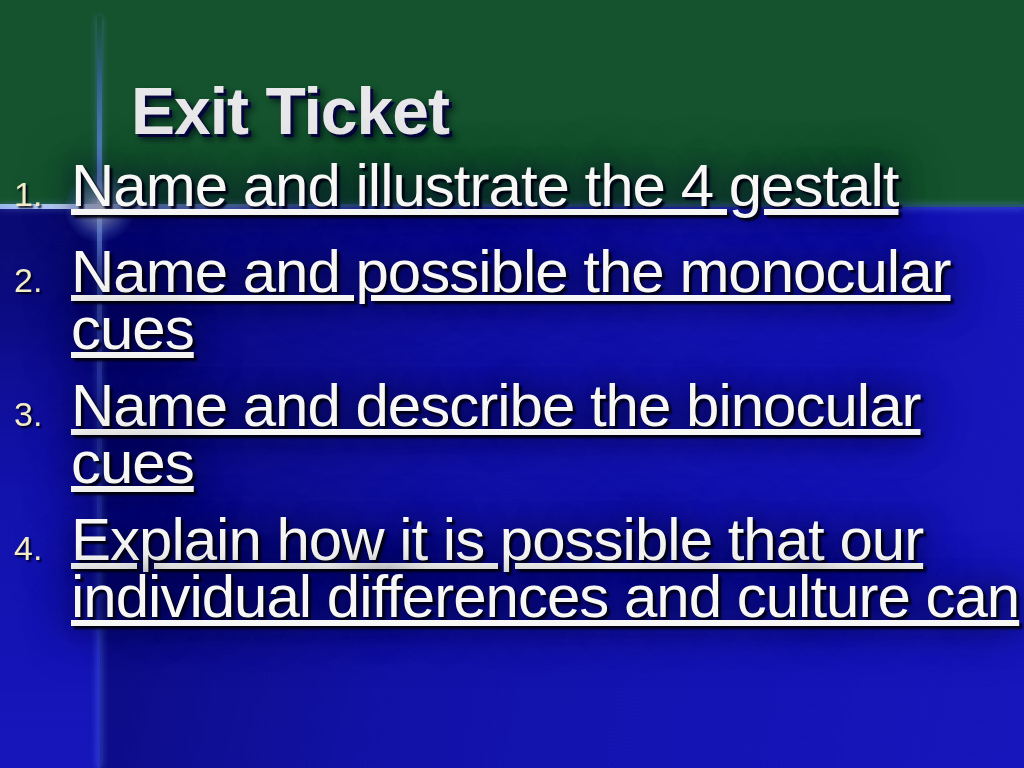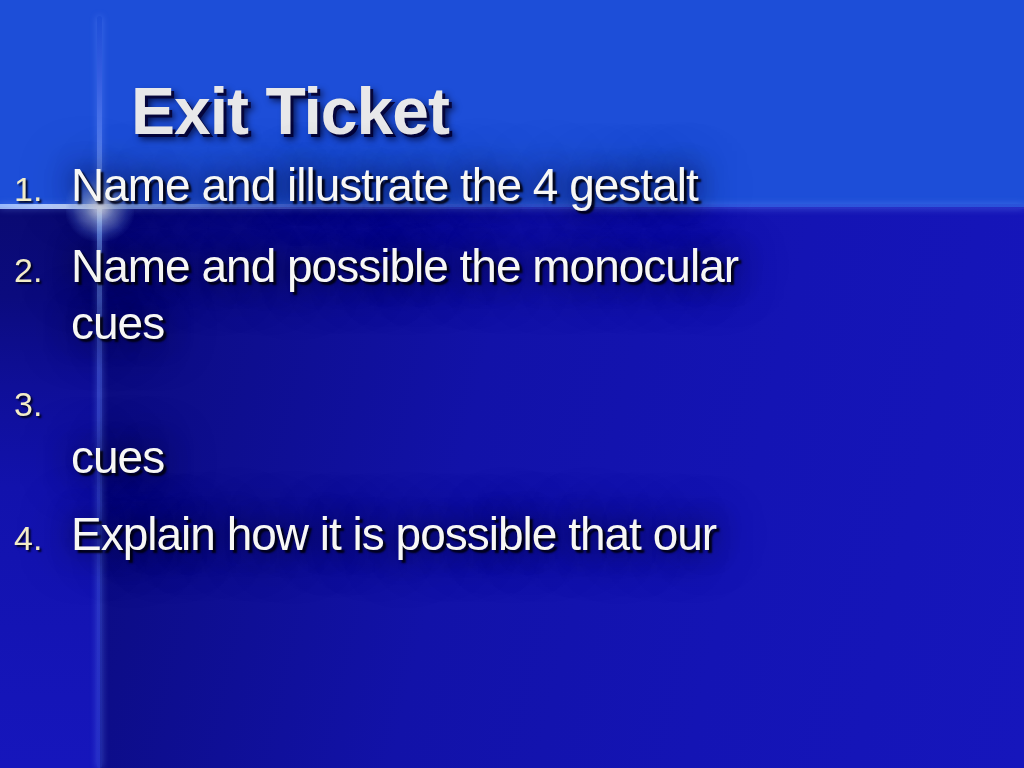--- a/index.html
+++ b/index.html
@@ -1,18 +1,18 @@
 <!DOCTYPE html>
 <html><head>
 <meta charset="utf-8">
 <style>
   html,body { margin:0; padding:0; background:#000; }
   .slide {
     position:relative; width:1024px; height:768px; overflow:hidden;
-    background:#1d4ed8;
+    background:#14532d;
     font-family:"Liberation Sans","DejaVu Sans",sans-serif;
   }
   
   .panel {
     position:absolute; left:100px; top:207px; width:924px; height:561px;
     background:linear-gradient(103deg,
       #0b0b7c 0%, #0e0e90 18%, #1212a8 40%, #1414b4 68%, #1616bc 100%);
   }
   
   .left-strip {
@@ -64,26 +64,27 @@
     white-space:nowrap;
   }
   .list { position:absolute; left:0; top:157px; width:1024px; }
   .item { display:flex; align-items:baseline; margin-bottom:20px; }
   .num {
     flex:0 0 71px; box-sizing:border-box; padding-left:14px;
     font-size:34px; line-height:57px; color:#f3edc8;
     text-shadow:2px 2px 2px rgba(0,0,20,0.9);
   }
   .text {
-    flex:1; font-size:46px; line-height:57px; letter-spacing:-1px;
+    flex:1; font-size:60px; line-height:57px; letter-spacing:-1px;
     color:#f7f7f5;
     
     text-shadow:3px 3px 2px rgba(0,0,15,0.95),
                 0 0 26px rgba(4,4,45,0.9),
                 0 0 52px rgba(4,4,45,0.65);
+    text-decoration:underline;
   }
   .line { white-space:nowrap; }
 </style>
 </head>
 <body>
 
 <div class="slide">
   <div class="panel"></div>
   <div class="left-strip"></div>
   <div class="vline"></div>
@@ -105,27 +106,27 @@
       <span class="num">2.</span>
       <span class="text">
         <span class="line">Name and possible the monocular</span><br>
         <span class="line">cues</span>
       </span>
     </div>
 
     <div class="item">
       <span class="num">3.</span>
       <span class="text">
-        <br>
+        <span class="line">Name and describe the binocular</span><br>
         <span class="line">cues</span>
       </span>
     </div>
 
     <div class="item">
       <span class="num">4.</span>
       <span class="text">
         <span class="line">Explain how it is possible that our</span><br>
-        <br>
+        <span class="line">individual differences and culture can</span><br>
       </span>
     </div>
 
   </div>
 </div>
 
 </body></html>

